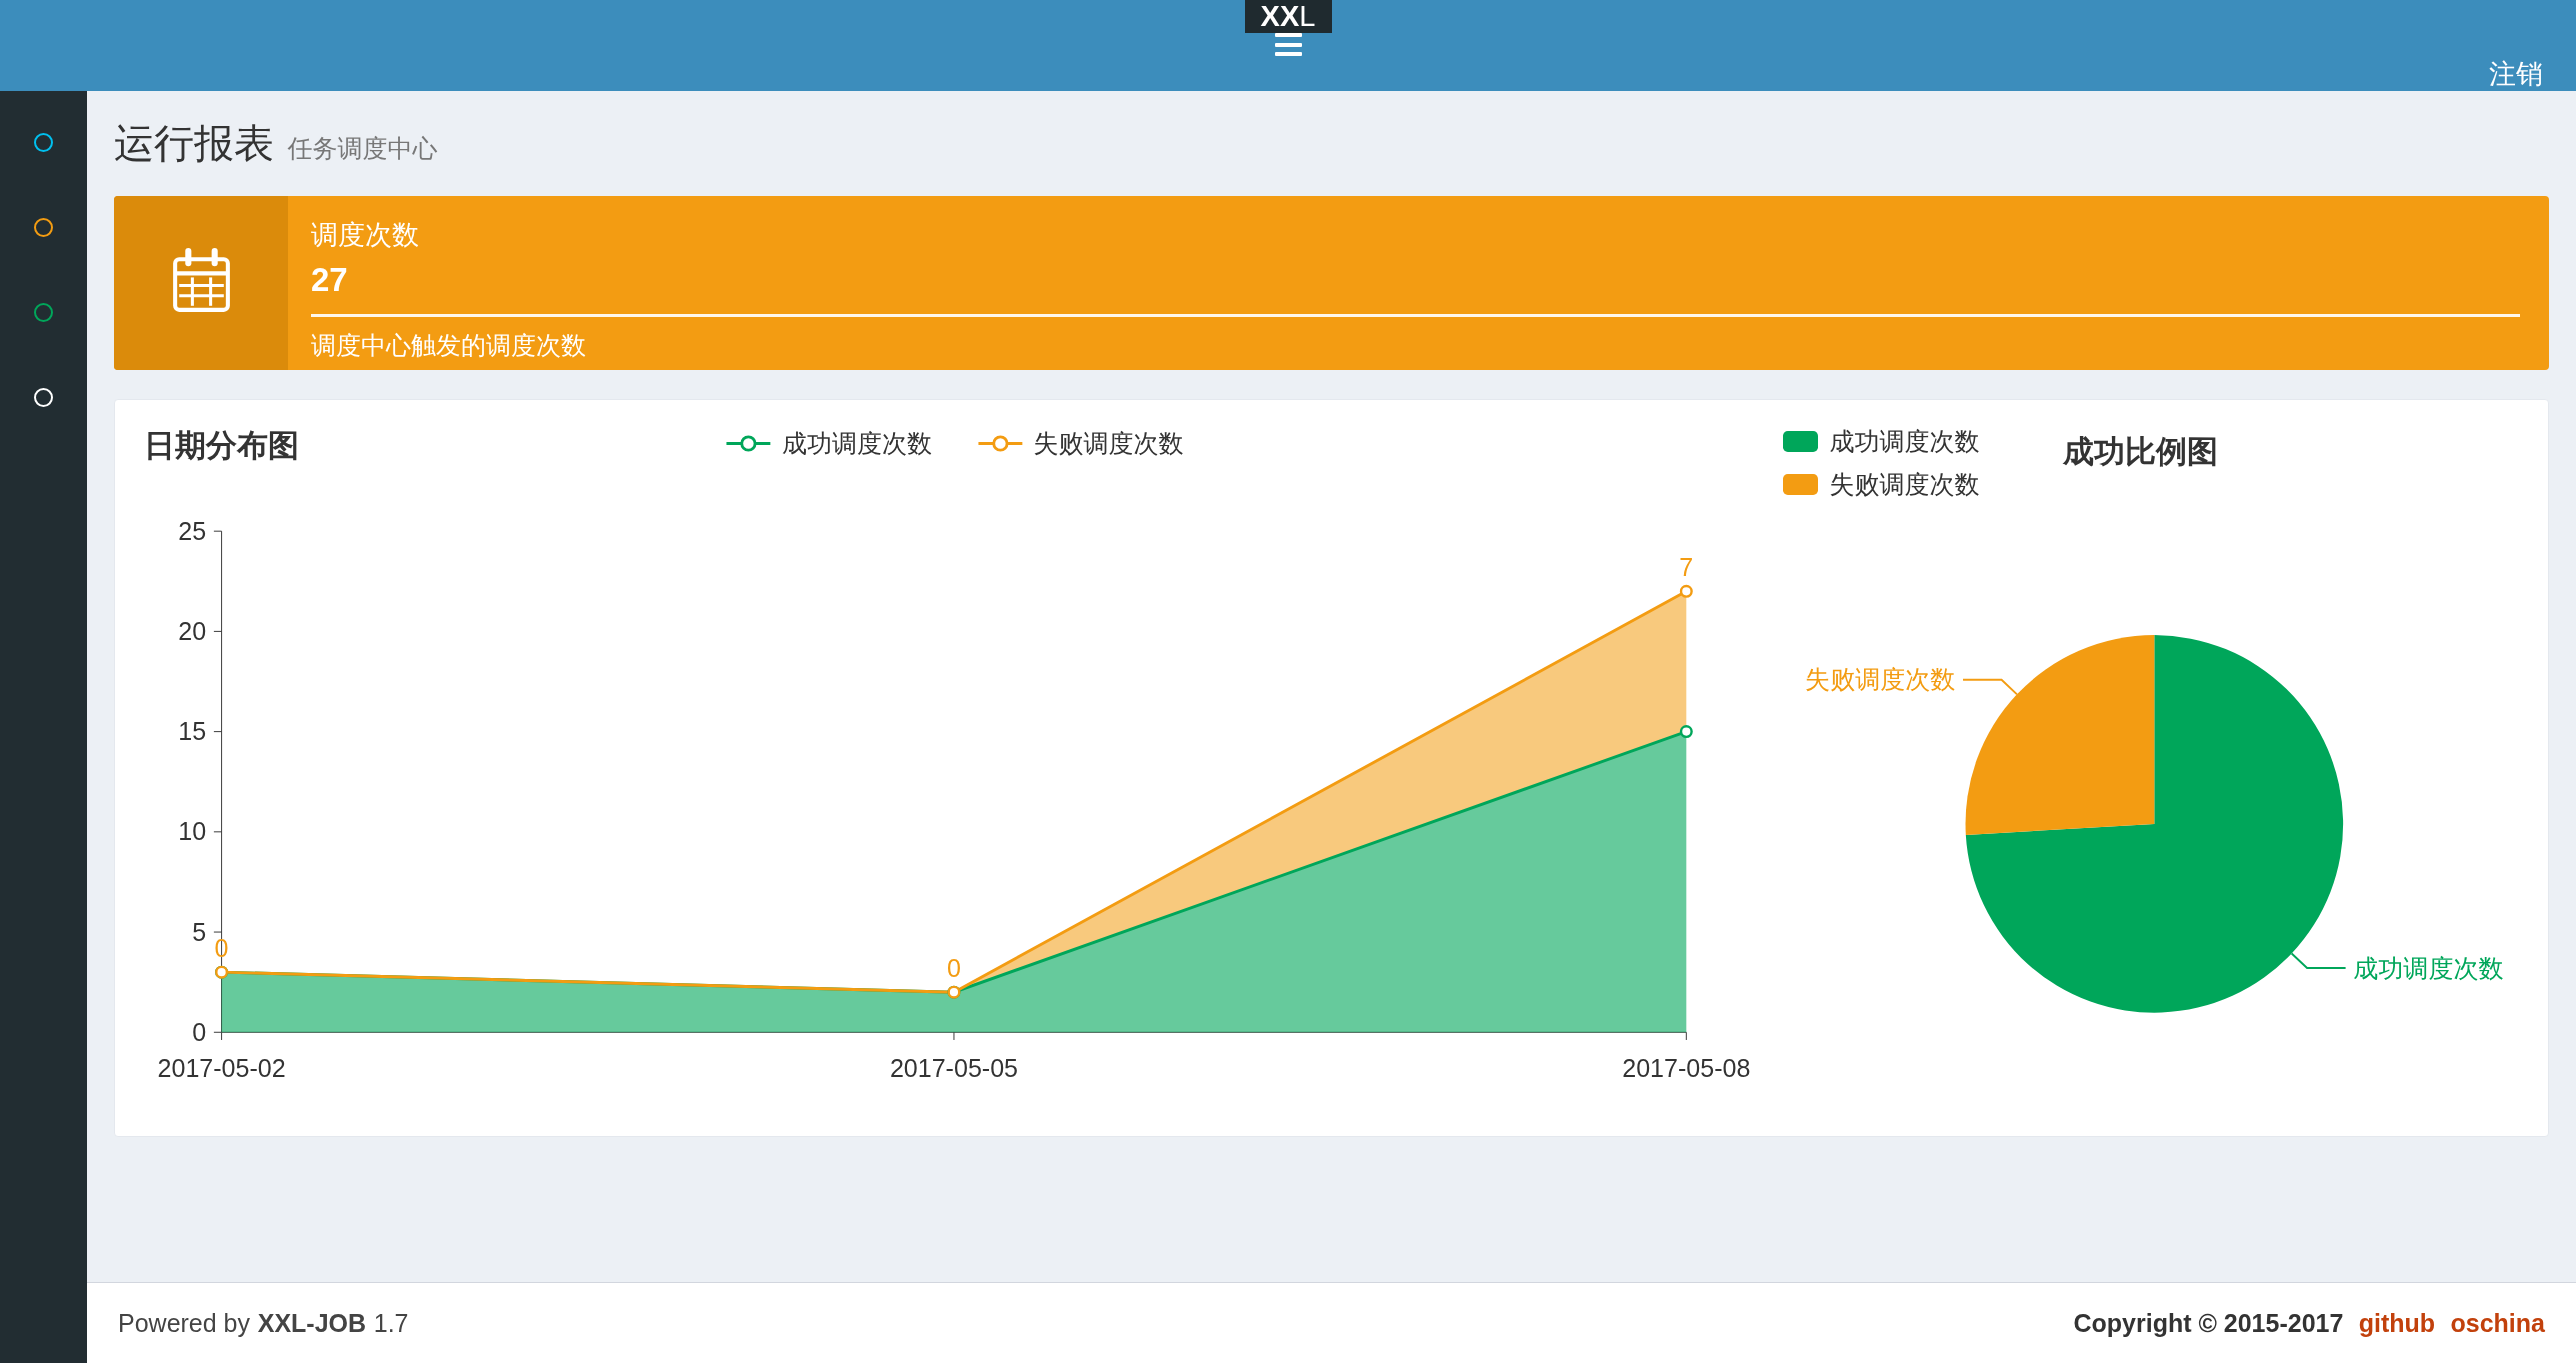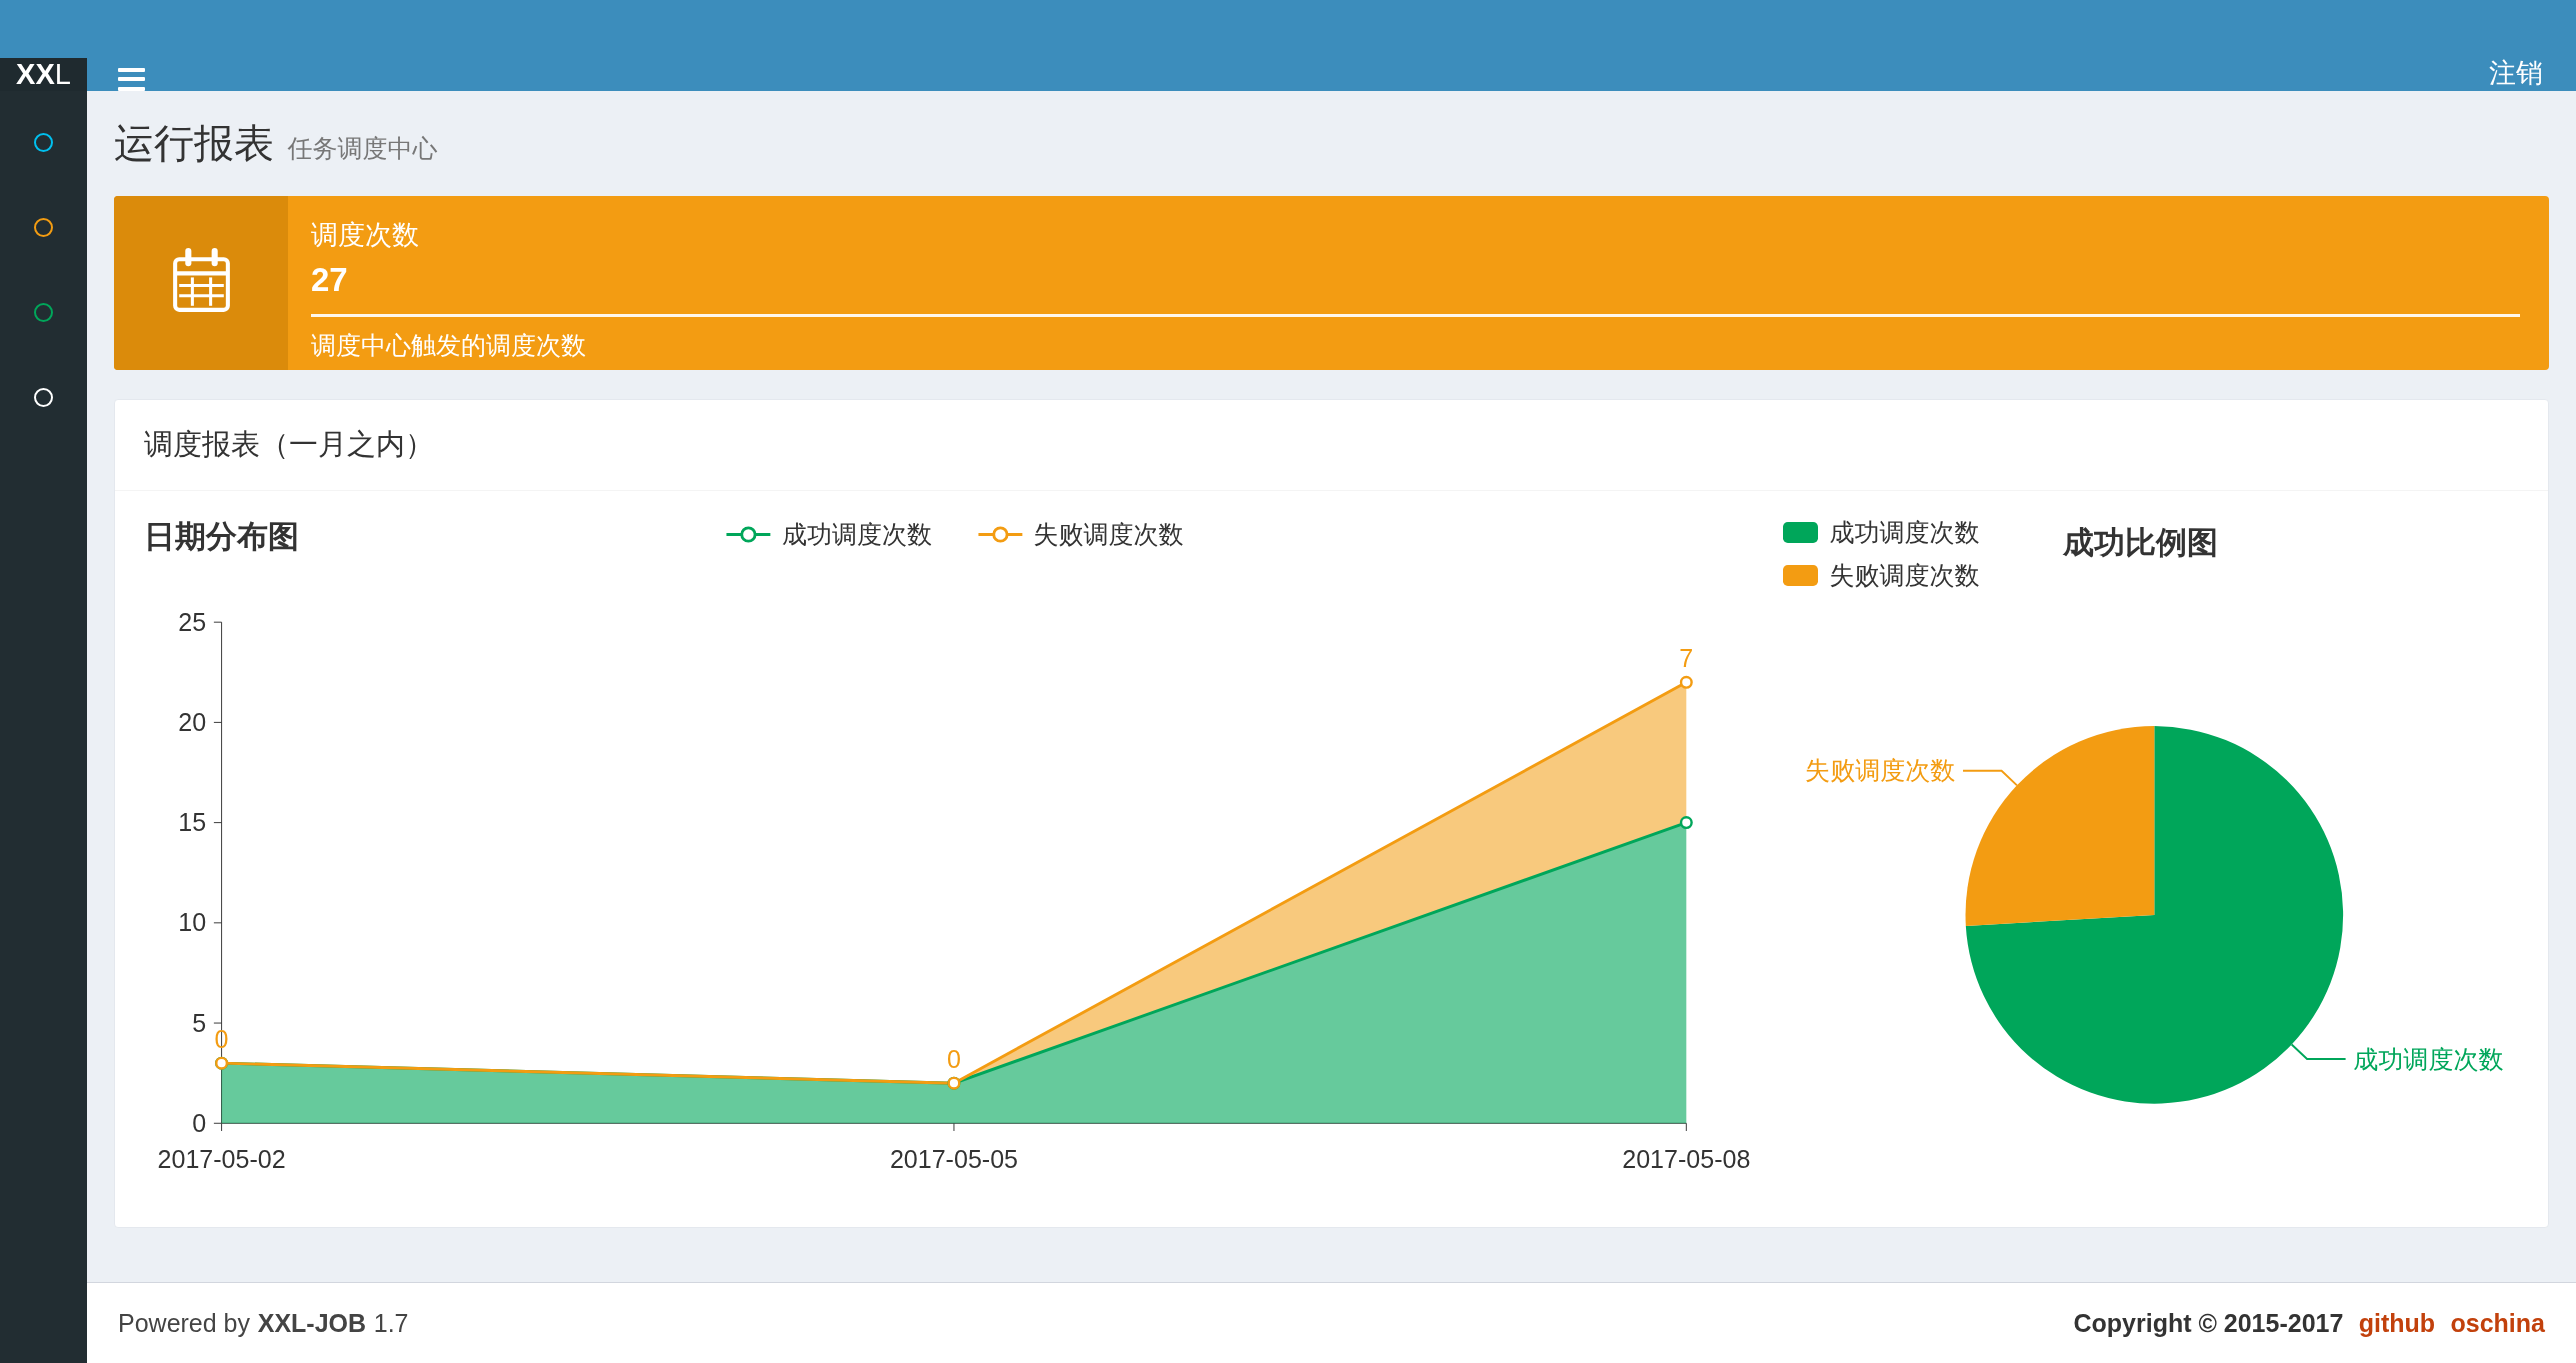--- a/index.html
+++ b/index.html
@@ -17,21 +17,21 @@
   .sidebar {
     position:absolute; left:0; top:0; width:87px; height:100%;
     background:#222d32; padding-top:100px; z-index:5;
   }
   .side-item { height:85px; display:flex; align-items:center; justify-content:center; cursor:pointer; }
   .circle-icon { width:19px; height:19px; border-radius:50%; border:2.9px solid #fff; }
 
   
   .navbar {
     position:absolute; top:0; left:0; width:100%; height:91px;
-    background:#3c8dbc; z-index:10; display:flex; align-items:flex-end;
+    background:#3c8dbc; z-index:10; display:flex; align-items:center;flex-direction:column;
   }
   .logo {
     width:87px; background:#1f2a2f; color:#fff; font-size:29px;
     display:flex; align-items:center; justify-content:center; cursor:pointer;
   }
   .logo b { font-weight:bold; }
   .hamburger {
     width:89px; display:flex; flex-direction:column; gap:5.8px;
     align-items:center; justify-content:center; cursor:pointer;
   }
@@ -158,21 +158,20 @@
         <div class="ib-value">27</div>
         <div class="ib-divider"></div>
         <div class="ib-desc">调度中心触发的调度次数</div>
       </div>
     </div>
 
 
   </div>
 
   <div class="panel">
-    <div class="panel-header">调度报表（一月之内）</div>
     <div class="panel-body">
 
       <div class="chart-left">
         <div class="chart-header">
           <span class="chart-title">日期分布图</span>
           <div class="line-legend" id="line-legend">
               <div class="legend-item">
                 <svg width="48" height="21" viewBox="0 0 50 22">
                   <line x1="2" y1="11" x2="48" y2="11" stroke="#00a65a" stroke-width="3"></line>
                   <circle cx="25" cy="11" r="7" fill="#fff" stroke="#00a65a" stroke-width="3"></circle>

